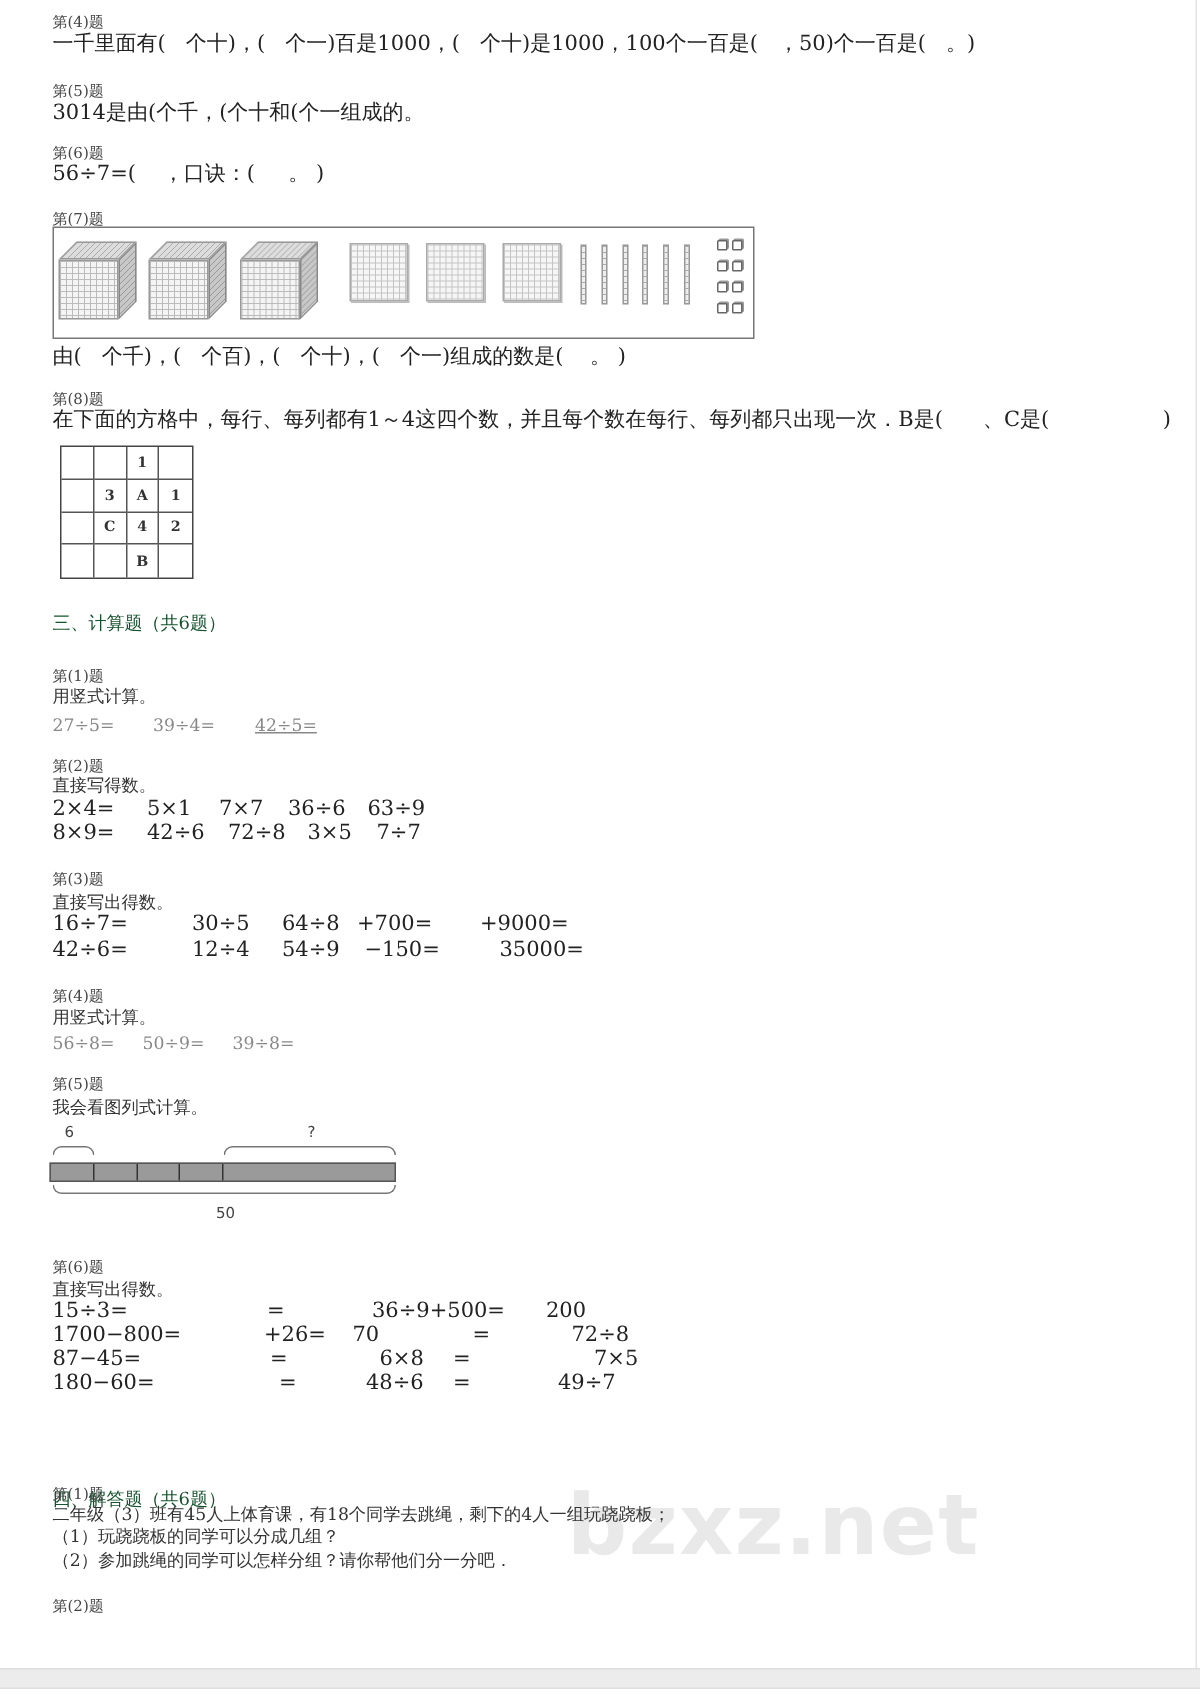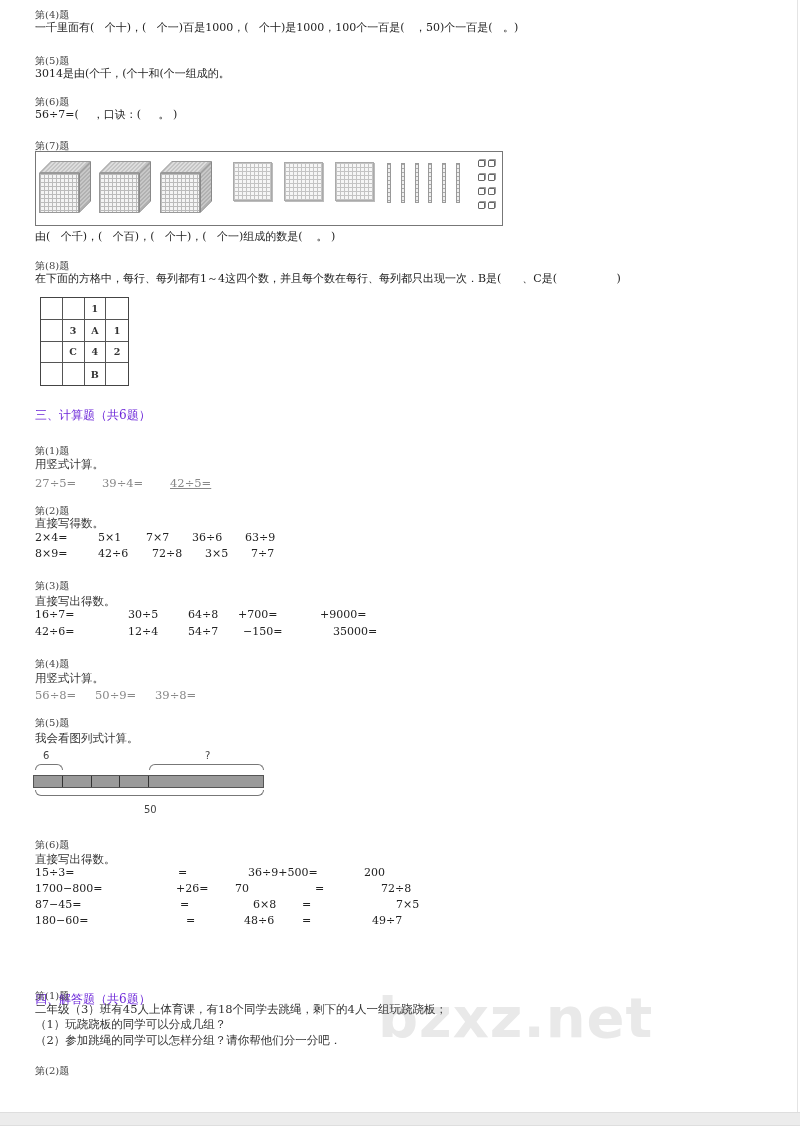--- a/index.html
+++ b/index.html
@@ -13,24 +13,24 @@
     position: absolute; left: 0; top: 0; width: 797px; height: 1112px;
     background: #fff; border-right: 1px solid #e4e4e4;
   }
   .page-gap {
     position: absolute; left: 0; top: 1112px; width: 800px; height: 12px;
     background: #ececec; border-top: 1px solid #dedede; border-bottom: 1px solid #dedede;
   }
   .page-next { position: absolute; left: 0; top: 1126px; width: 800px; height: 8px; background: #fff; }
   .abs { position: absolute; white-space: pre; }
   .qlabel { font-size: 10px; color: #444; }
-  .line { font-size: 11px; color: #222; }
+  .line { font-size: 14px; color: #222; }
   .line-sm { font-size: 11.5px; color: #333; }
   .grey { color: #888; font-size: 11.5px; }
-  .sec { font-size: 12px; color: #6d28d9; text-align: right; }
+  .sec { font-size: 12px; color: #14532d; text-align: right; }
 
   
   .blocks-box {
     position: absolute; left: 35px; top: 151px; width: 468px; height: 75px;
     border: 1.5px solid #777; box-sizing: border-box; background: #fff;
   }
   .cube { position: absolute; width: 54px; height: 54px; }
   .cube .front {
     position: absolute; left: 0; top: 12px; width: 40px; height: 40px;
     border: 1px solid #999; box-sizing: border-box;
@@ -205,21 +205,21 @@
 
   <div class="abs qlabel" style="left:35px;top:579px;">第(3)题</div>
   <div class="abs line-sm" style="left:35px;top:594px;">直接写出得数。</div>
   <div class="abs line" style="left:35px;top:608px;">16÷7=</div>
   <div class="abs line" style="left:128px;top:608px;">30÷5</div>
   <div class="abs line" style="left:188px;top:608px;">64÷8</div>
   <div class="abs line" style="left:238px;top:608px;">+700=</div>
   <div class="abs line" style="left:320px;top:608px;">+9000=</div>
   <div class="abs line" style="left:35px;top:625px;">42÷6=</div>
   <div class="abs line" style="left:128px;top:625px;">12÷4</div>
-  <div class="abs line" style="left:188px;top:625px;">54÷7</div>
+  <div class="abs line" style="left:188px;top:625px;">54÷9</div>
   <div class="abs line" style="left:243px;top:625px;">−150=</div>
   <div class="abs line" style="left:333px;top:625px;">35000=</div>
 
   <div class="abs qlabel" style="left:35px;top:657px;">第(4)题</div>
   <div class="abs line-sm" style="left:35px;top:671px;">用竖式计算。</div>
   <div class="abs grey" style="left:35px;top:688px;text-align:center;">56÷8=</div>
   <div class="abs grey" style="left:95px;top:688px;">50÷9=</div>
   <div class="abs grey" style="left:155px;top:688px;">39÷8=</div>
 
   <div class="abs qlabel" style="left:35px;top:716px;">第(5)题</div>

